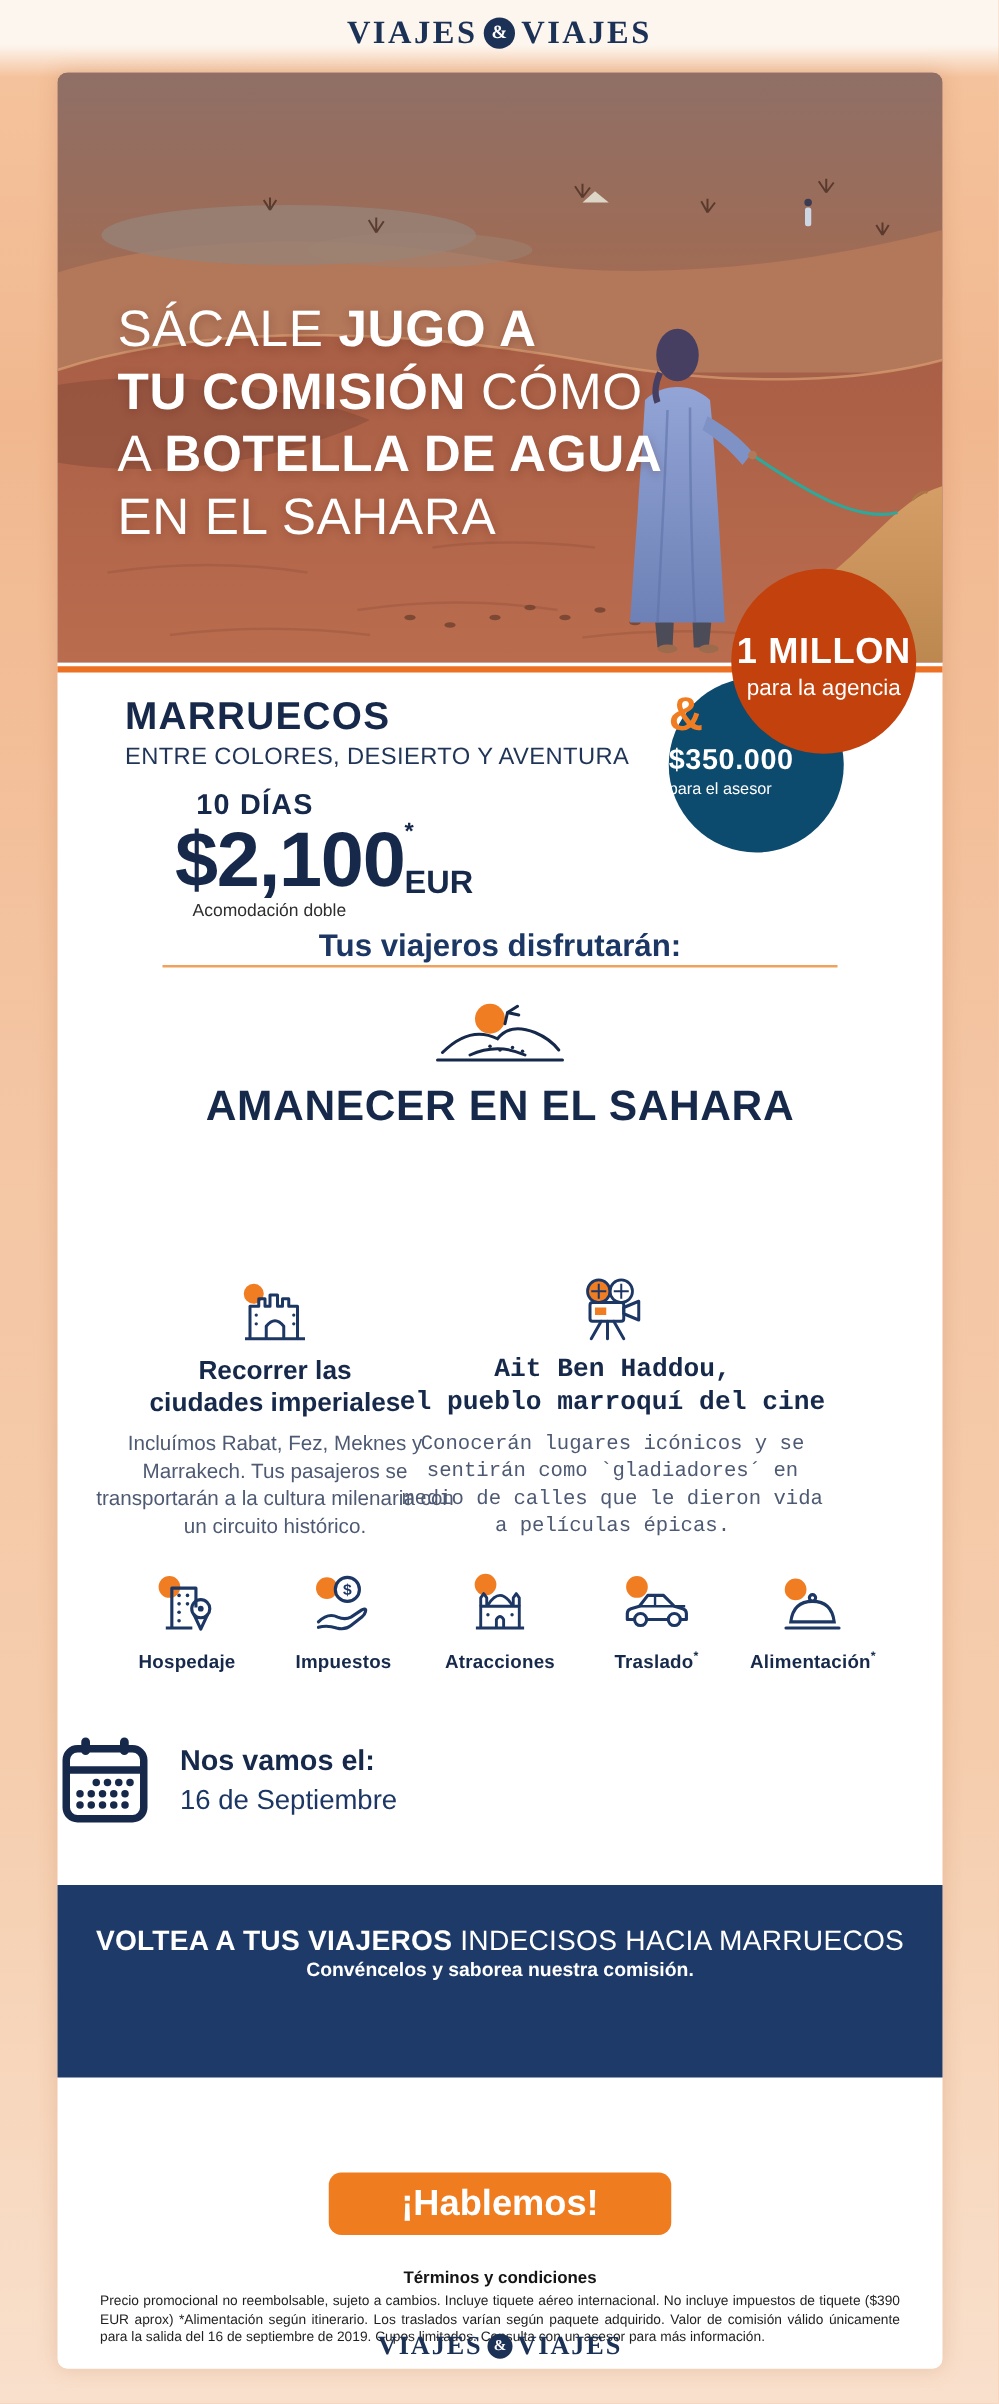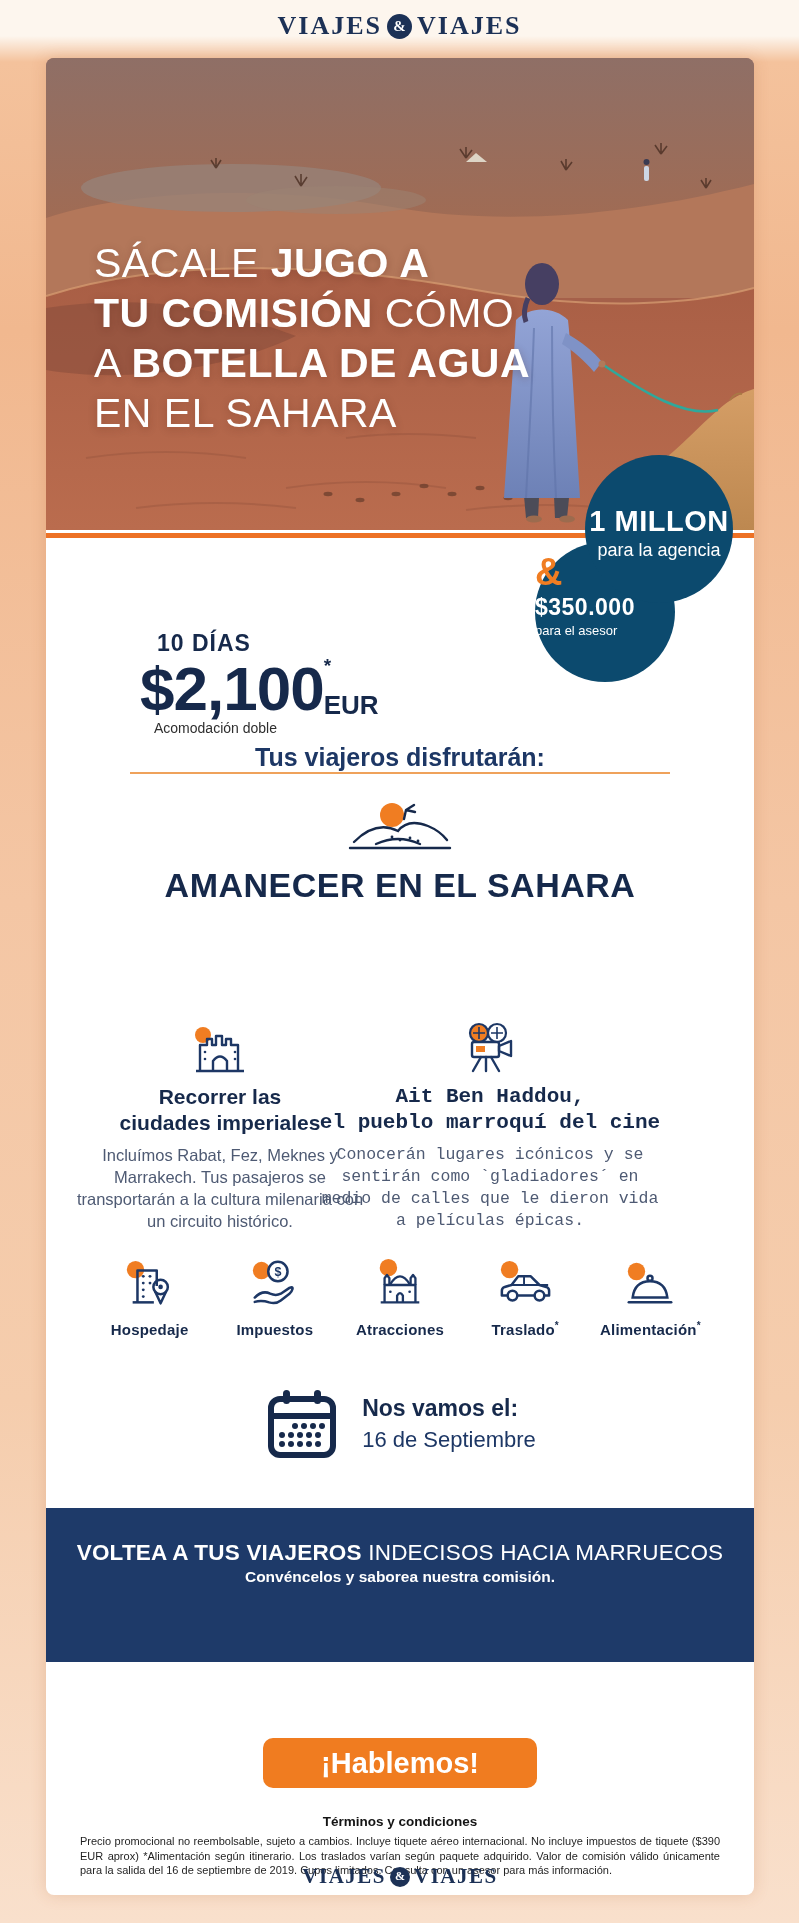--- a/index.html
+++ b/index.html
@@ -15,21 +15,21 @@
   .card{position:absolute;left:46px;top:58px;width:708px;height:1837px;background:#ffffff;
     border-radius:8px 8px 8px 8px;box-shadow:0 0 16px rgba(170,85,40,.20);}
   
   .hero{position:absolute;top:0;left:0;width:708px;height:472px;border-radius:8px 8px 0 0;overflow:hidden;background:#a5604a;}
   .hero svg{position:absolute;inset:0;display:block;}
   .hero-title{position:absolute;left:48px;top:180px;color:#fff;font-size:41px;line-height:50px;font-weight:400;
     letter-spacing:.5px;text-shadow:0 2px 8px rgba(70,25,10,.25);white-space:nowrap;}
   .hero-title b{font-weight:700;}
   .divider{position:absolute;top:475px;left:0;width:708px;height:5px;background:#ed7125;z-index:2;}
   
-  .badge-orange{position:absolute;left:539px;top:397px;width:148px;height:148px;border-radius:50%;background:#0c4a6e;
+  .badge-orange{position:absolute;left:539px;top:397px;width:148px;height:148px;border-radius:50%;background:#c2410c;
     z-index:6;color:#fff;text-align:center;display:flex;flex-direction:column;justify-content:center;padding-top:8px;box-sizing:border-box;}
   .badge-orange .amount{font-size:29px;font-weight:700;letter-spacing:.5px;}
   .badge-orange .caption{font-size:18px;margin-top:2px;}
   .badge-navy{position:absolute;left:489px;top:484px;width:140px;height:140px;border-radius:50%;background:#0c4a6e;
     z-index:5;color:#fff;box-sizing:border-box;padding-top:10px;}
   .badge-navy .amp{color:#f07d22;font-size:38px;font-weight:700;line-height:40px;}
   .badge-navy .amount{font-size:23px;font-weight:700;letter-spacing:.5px;margin-top:2px;}
   .badge-navy .caption{font-size:13px;margin-top:2px;}
   
   .destination{position:absolute;left:54px;top:497px;color:#16294b;z-index:7;}
@@ -57,21 +57,21 @@
   .feature .icon{display:flex;justify-content:center;height:52px;align-items:flex-end;}
   .feature .title{font-size:21px;font-weight:700;color:#16294b;line-height:26px;margin-top:10px;}
   .feature .body{font-size:16.5px;line-height:22px;color:#4e5a73;margin-top:8px;}
   
   .inclusions{position:absolute;top:1198px;left:41px;width:626px;display:flex;}
   .inclusion{flex:1;text-align:center;}
   .inclusion .iconwrap{display:flex;justify-content:center;height:58px;align-items:center;}
   .inclusion .label{font-size:15px;font-weight:700;color:#16294b;margin-top:6px;letter-spacing:.2px;text-align:center;}
   .inclusion sup{font-size:10px;}
   
-  .departure{position:absolute;top:1328px;left:0;right:0;display:flex;justify-content:center;align-items:center;gap:22px;}
+  .departure{position:absolute;top:1328px;left:0;right:0;display:flex;align-items:center;gap:22px;}
   .departure .label{font-size:23px;font-weight:700;color:#16294b;}
   .departure .date{font-size:22px;color:#1d3765;margin-top:5px;}
   
   .banner{position:absolute;top:1450px;left:0;width:708px;height:154px;background:#1e3a69;color:#fff;text-align:center;box-sizing:border-box;padding-top:32px;}
   .banner .title{font-size:22.5px;letter-spacing:.2px;}
   .banner .title b{font-weight:700;}
   .banner .body{font-size:15.5px;line-height:21px;margin:9px auto 0;width:614px;}
   .banner .emphasis{font-size:15.5px;line-height:21px;font-weight:700;}
   
   .cta{position:absolute;top:1680px;left:217px;width:274px;height:50px;background:#f07c20;border:none;border-radius:10px;
@@ -189,20 +189,24 @@
     <div class="badge-navy">
       <div class="amp">&amp;</div>
       <div class="amount">$350.000</div>
       <div class="caption">para el asesor</div>
     </div>
     <div class="badge-orange">
       <div class="amount">1 MILLON</div>
       <div class="caption">para la agencia</div>
     </div>
 
+    <div class="destination">
+      <div class="title">MARRUECOS</div>
+      <div class="subtitle">ENTRE COLORES, DESIERTO Y AVENTURA</div>
+    </div>
 
     <div class="price">
       <div class="duration">10 DÍAS</div>
       <div class="amount-row">
         <span class="amount">$2,100</span>
         <span class="cur-wrap">
           <span class="asterisk">*</span>
           <span class="currency">EUR</span>
         </span>
       </div>

